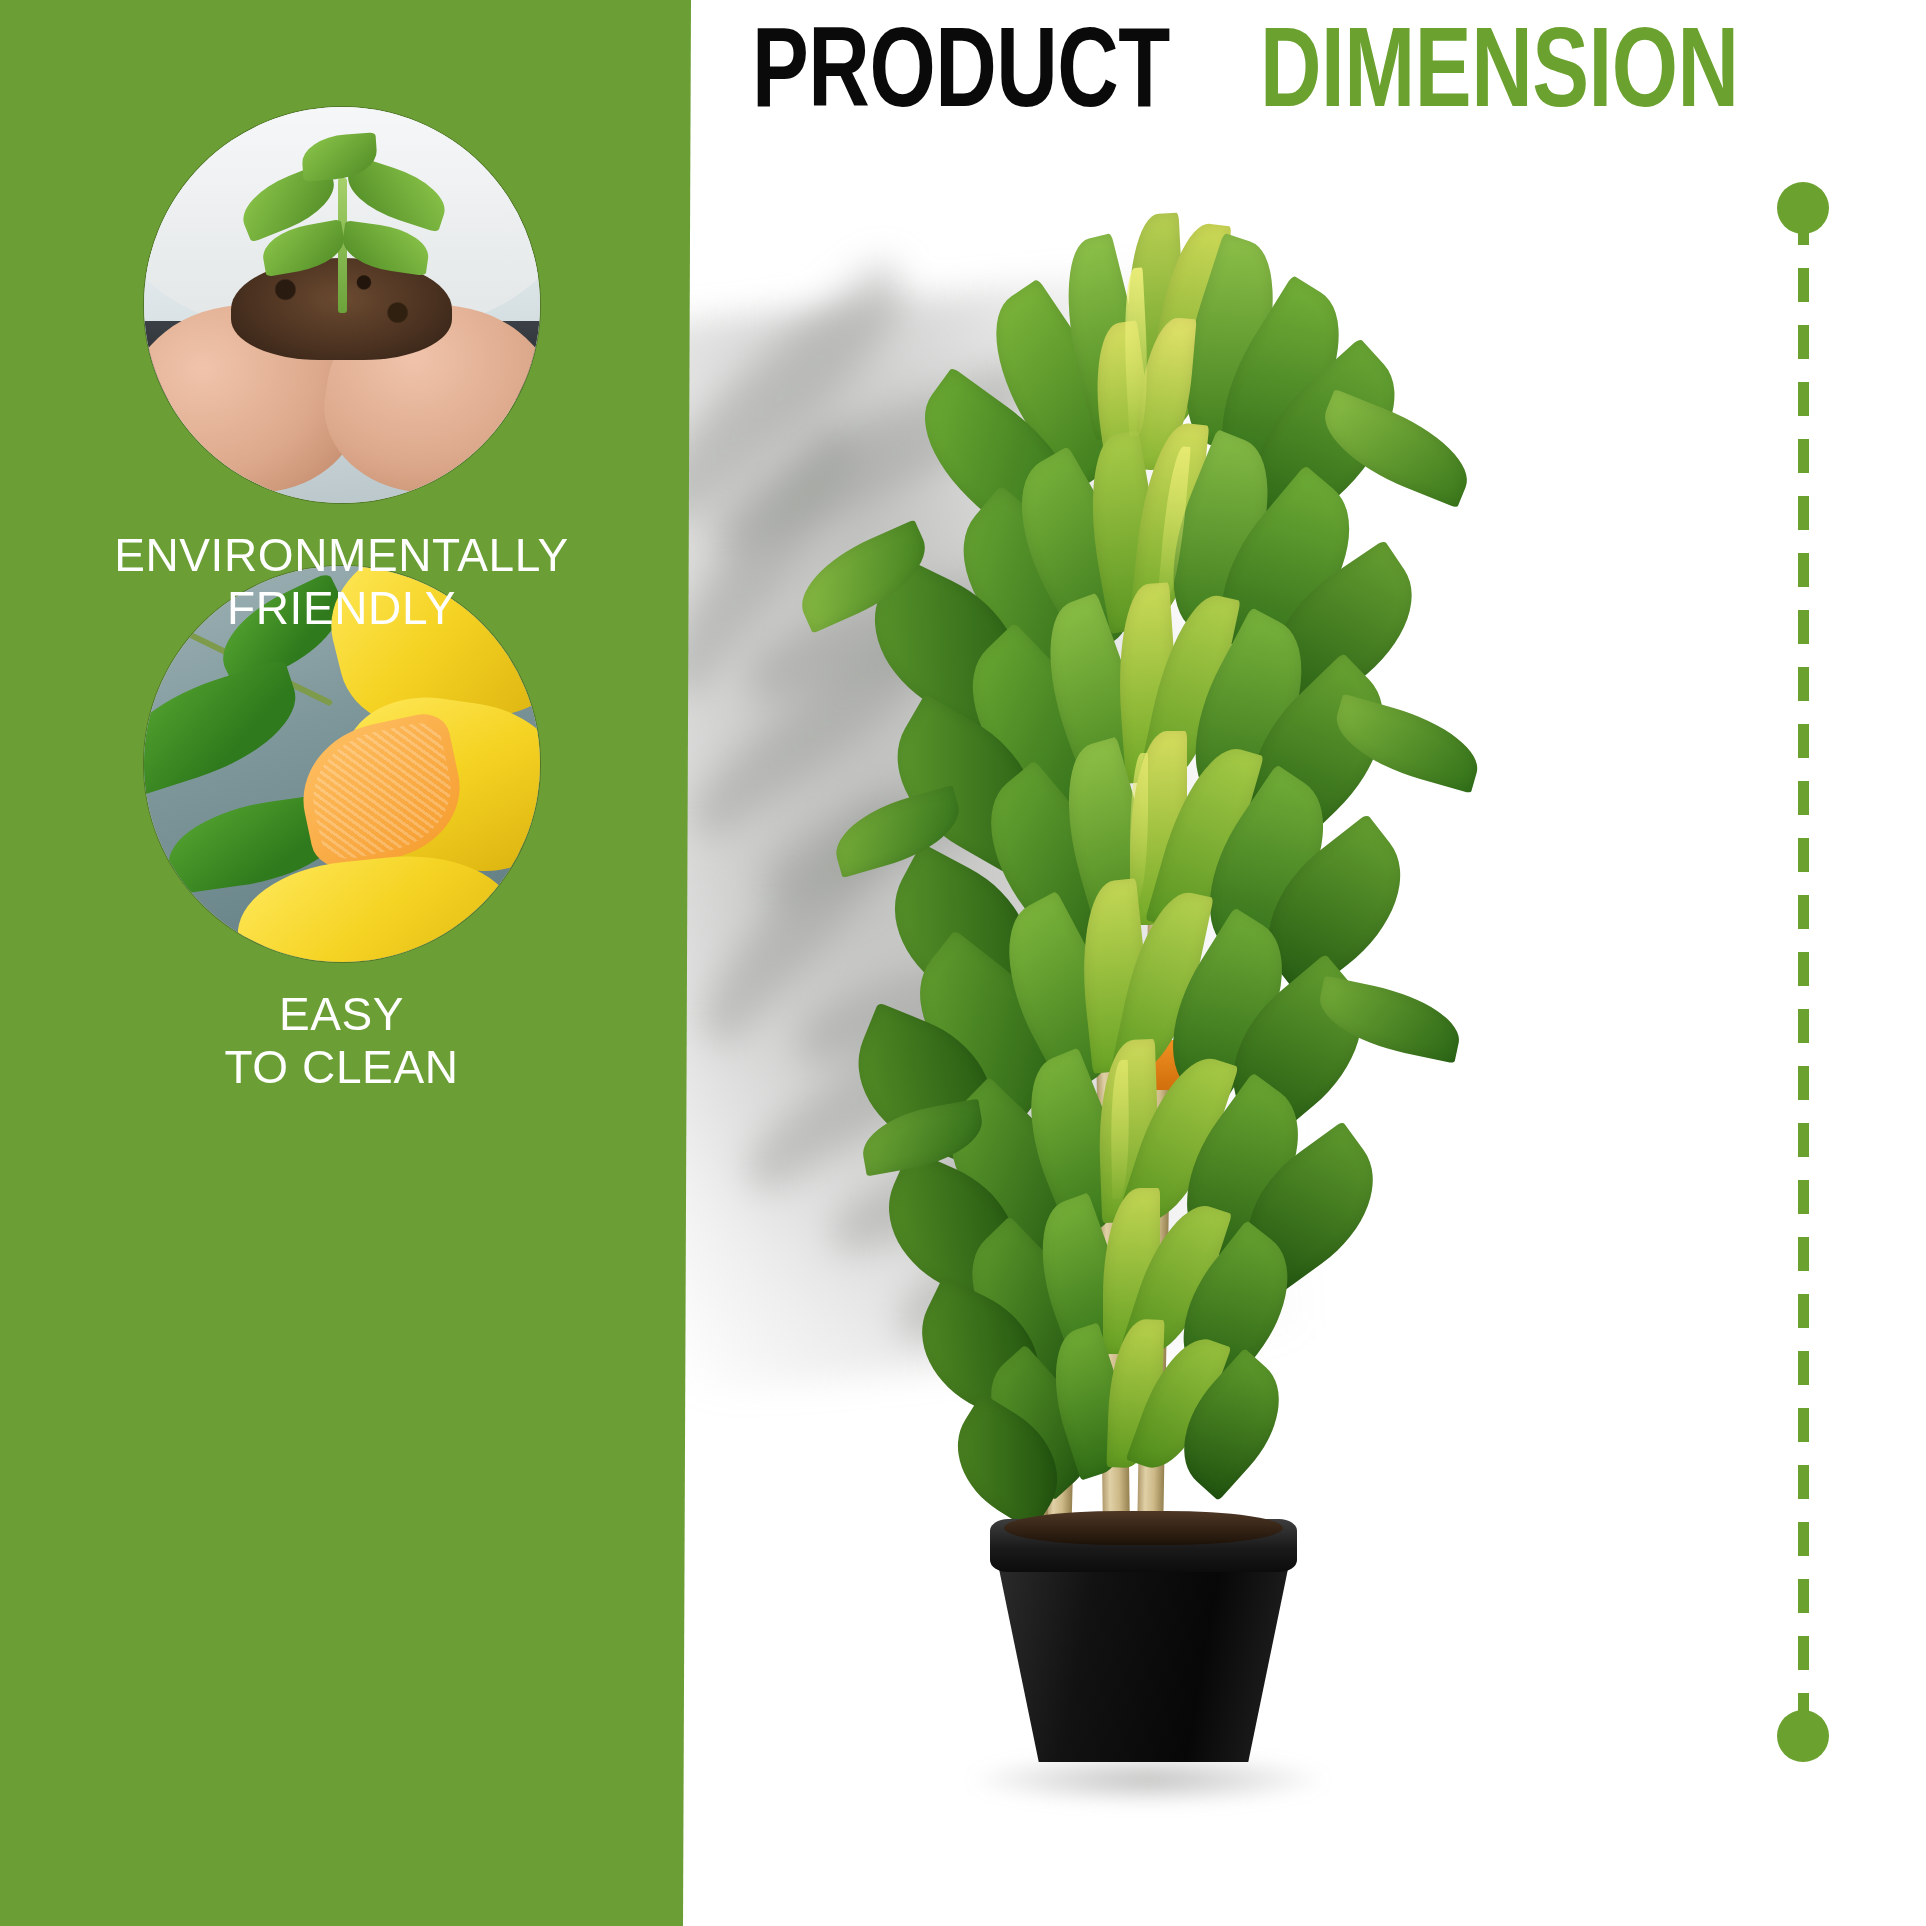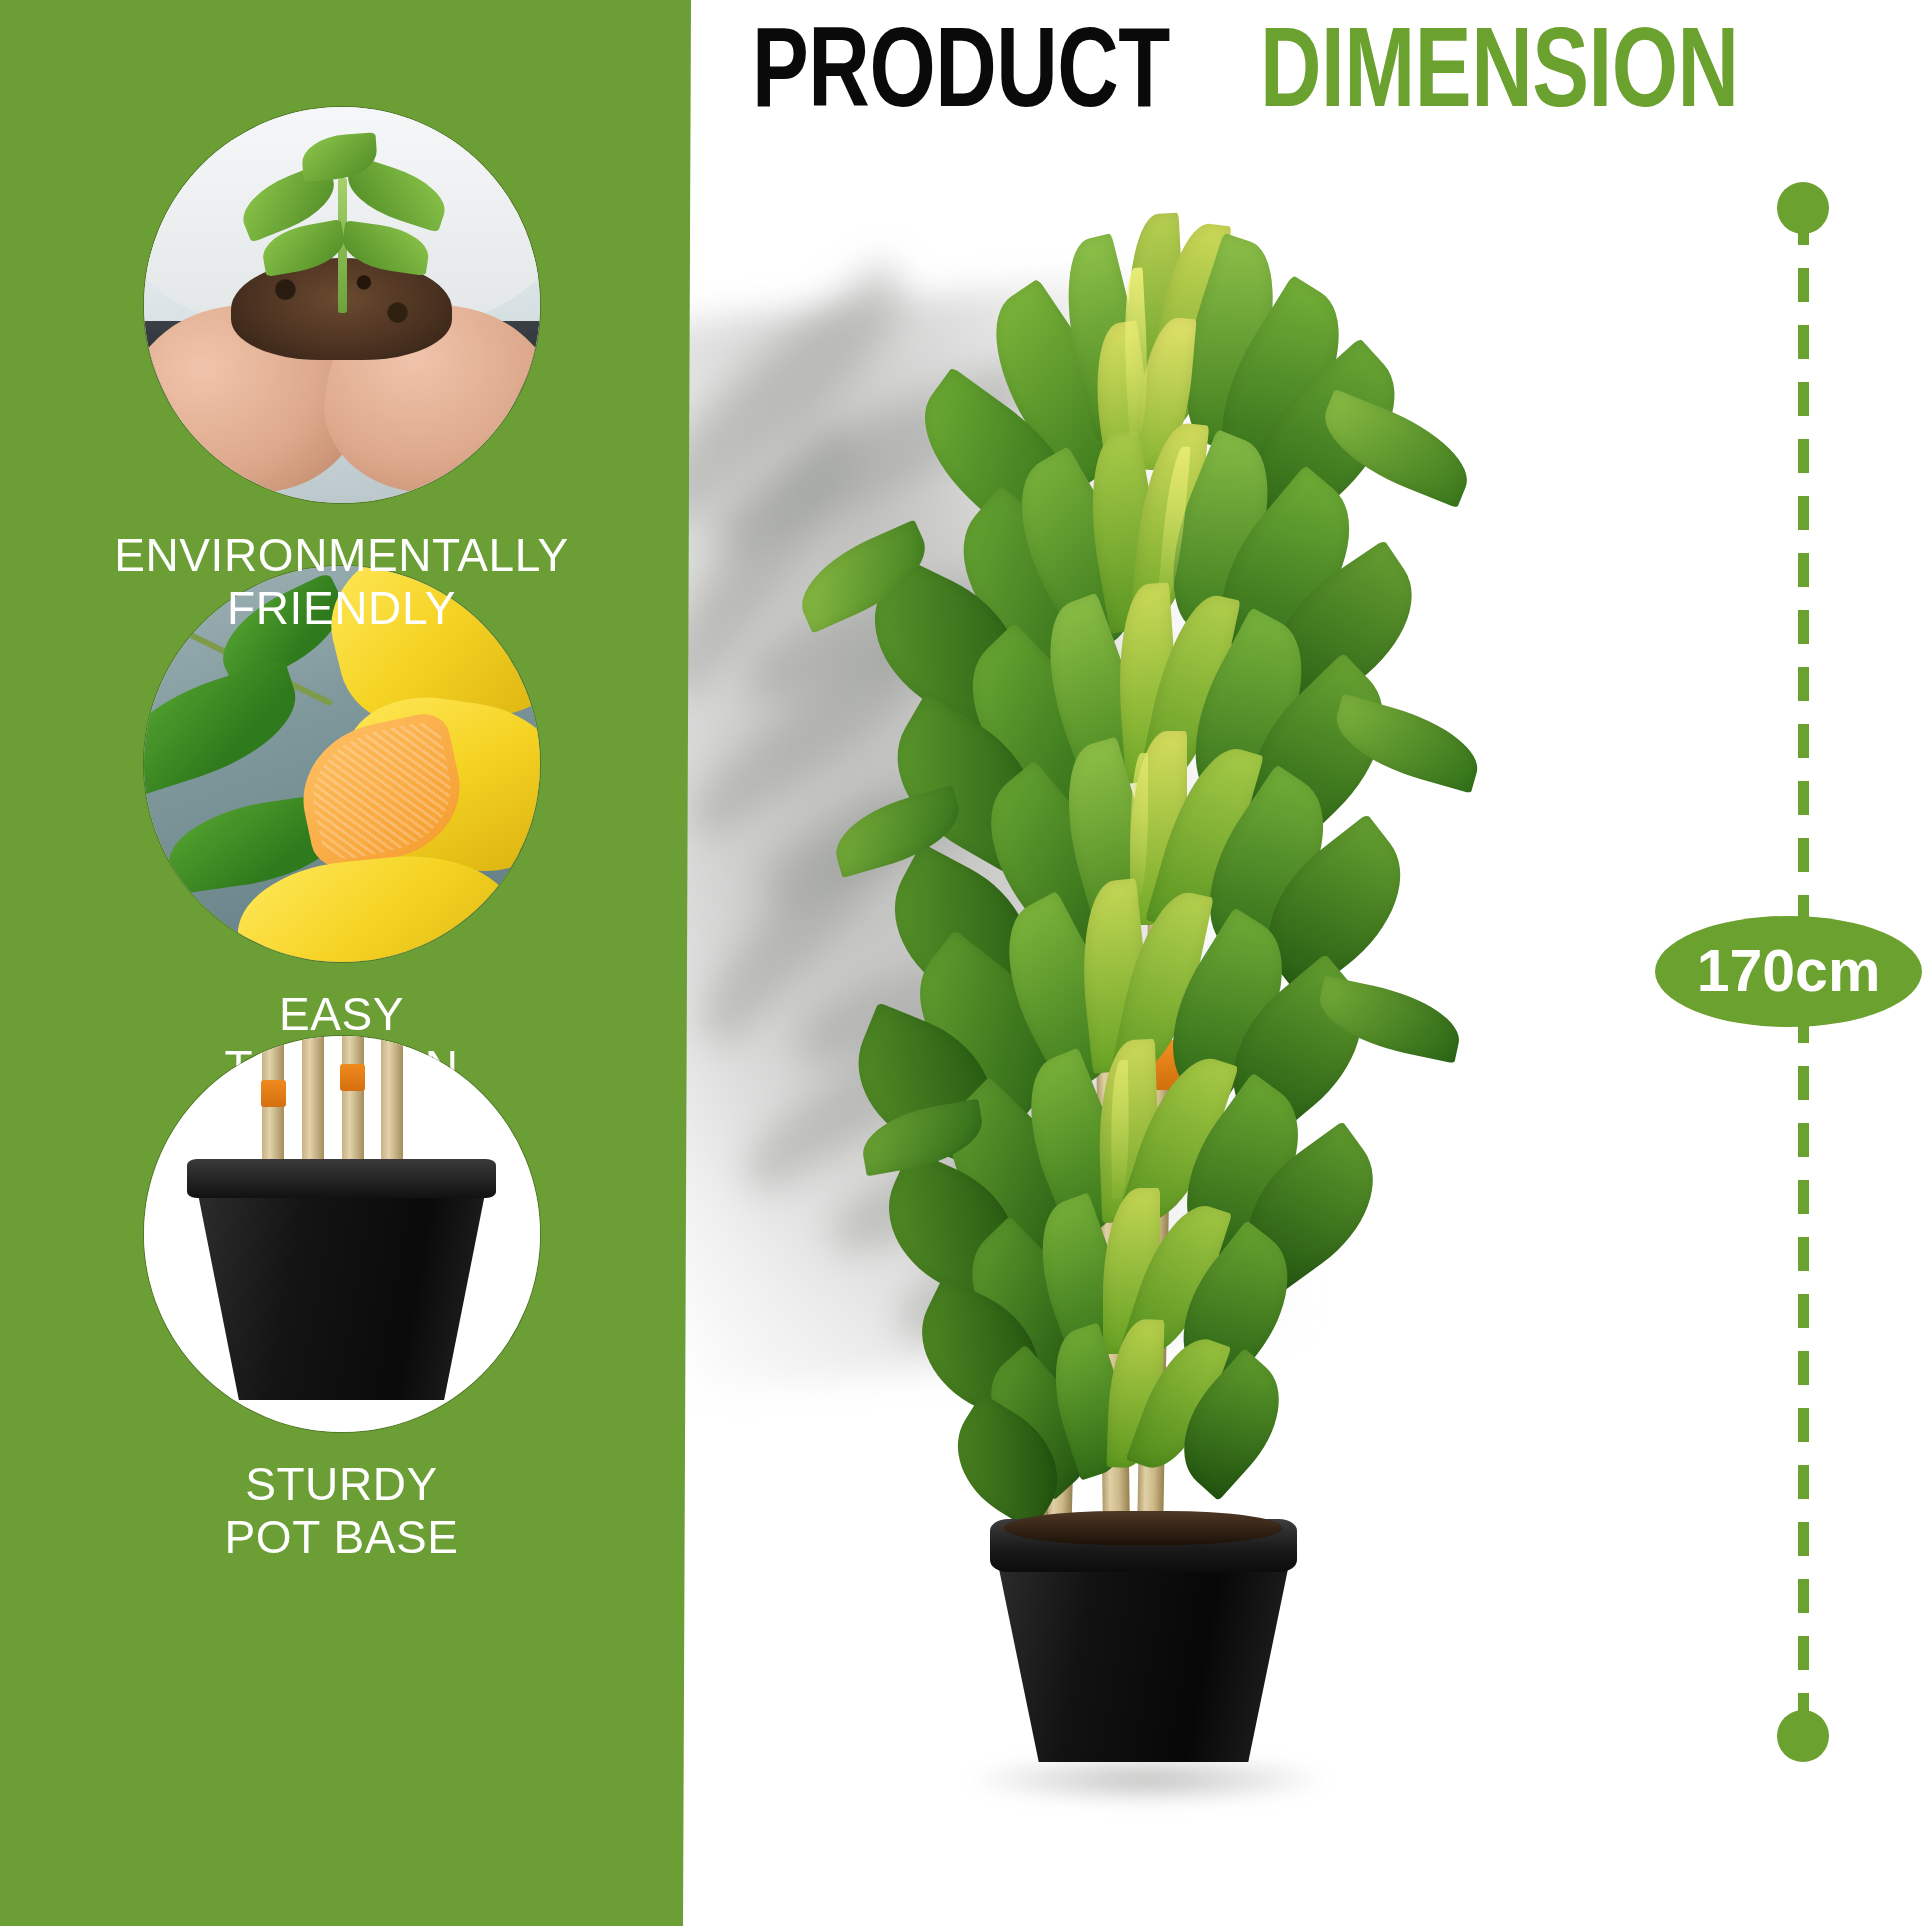--- a/index.html
+++ b/index.html
@@ -472,42 +472,22 @@
           <div class="lf lf2"></div>
           <div class="lf lf3"></div>
           <div class="lf lf4"></div>
           <div class="lf lf5"></div>
         </div>
       </div>
       <div class="feature-label">ENVIRONMENTALLY
 FRIENDLY</div>
     </div>
 
-    <div class="feature" id="feature-2">
-      <div class="feature-circle">
-        <div class="art art-pot">
-          <div class="stem s1"></div>
-          <div class="stem s2"></div>
-          <div class="stem s3"></div>
-          <div class="stem s4"></div>
-          <div class="cap c1"></div>
-          <div class="cap c2"></div>
-          <div class="soil2"></div>
-          <div class="potbody"></div>
-          <div class="potrim"></div>
-        </div>
-      </div>
-      <div class="feature-label">STURDY
-POT BASE</div>
-    </div>
   </div>
 
   <div id="dimension">
     <div id="dim-line"></div>
     <div class="dim-dot" id="dim-dot-top"></div>
     <div class="dim-dot" id="dim-dot-bottom"></div>
-    <div id="dim-badge">
-      <span id="dim-badge-text">170cm</span>
-    </div>
   </div>
 
 </div>
 
 
 </body></html>

